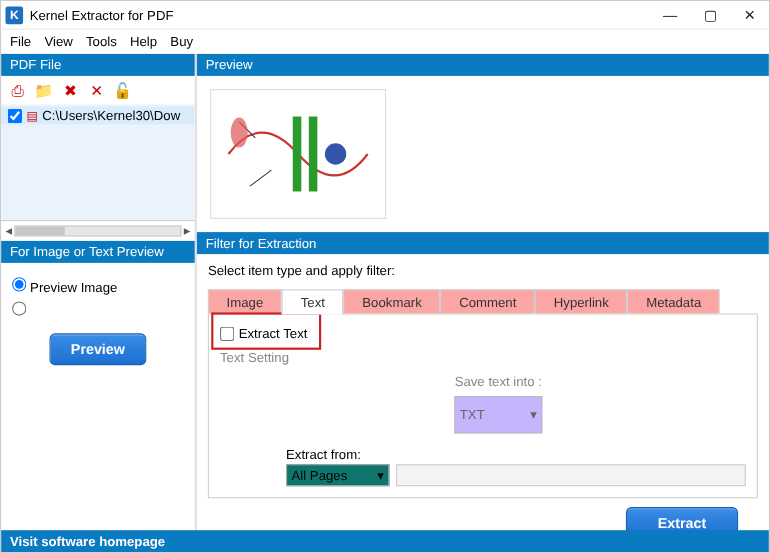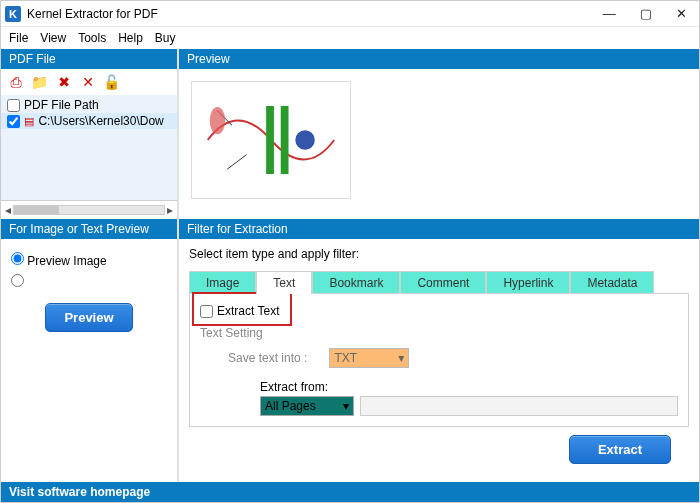--- a/index.html
+++ b/index.html
@@ -27,28 +27,28 @@
 .btn-blue { background: linear-gradient(#3a8ee6, #1b6fd0); color: #fff; border: 1px solid #1960b3; border-radius: 5px; font-weight: bold; font-size: 13px; padding: 6px 18px; cursor: pointer; box-shadow: inset 0 1px 0 rgba(255,255,255,.3); }
 .preview-btn-wrap { text-align: center; margin-top: 10px; }
 .trial { color: #d33; padding: 12px 10px; font-size: 11.5px; margin-top: auto; }
 .right { flex: 1; display: flex; flex-direction: column; }
 .preview-area { height: 185px; padding: 12px; }
 .thumb-box { width: 160px; height: 118px; border: 1px solid #ddd; padding: 6px; background: #fff; }
 .fake-diagram { width: 100%; height: 100%; background: #fff; position: relative; }
 .fake-diagram svg { width: 100%; height: 100%; }
 .filter-body { padding: 6px 10px 10px; flex: 1; }
 .tabs { display: flex; margin-top: 6px; border-bottom: 0; }
-.tab { padding: 4px 16px; background: #5eead4; border: 1px solid #d0d0d0; border-bottom: none; margin-right: 0; font-size: 12px; color: #333; cursor: pointer; }
+.tab { padding: 4px 16px; background: #fca5a5; border: 1px solid #d0d0d0; border-bottom: none; margin-right: 0; font-size: 12px; color: #333; cursor: pointer; }
 .tab.active { background: #fff; position: relative; z-index: 2; }
 .tab-panel { border: 1px solid #d0d0d0; padding: 8px 10px 10px; background: #fff; margin-top: -1px; position: relative; }
 .red-rect { position: absolute; border: 2px solid #cc2222; width: 100px; height: 34px; left: 2px; top: -2px; pointer-events: none; }
 .extract-text-row { display: flex; align-items: center; gap: 4px; padding: 2px 0 6px; }
 .fieldset-label { color: #888; padding: 2px 0 6px; }
-.fieldrow { display: flex; align-items: center; gap: 22px; padding: 2px 0 2px 28px; color: #888; }
-.select-dis { border: 1px solid #bbb; background: #fdba74; color: #666; width: 80px; height: 20px; font-size: 12px; display: flex; align-items: center; padding: 2px 4px; justify-content: space-between; }
+.fieldrow { display: flex; align-items: center; gap: 6px; padding: 2px 0 2px 28px; color: #888; flex-direction: column; }
+.select-dis { border: 1px solid #bbb; background: #c4b5fd; color: #666; width: 80px; height: 20px; font-size: 12px; display: flex; align-items: center; padding: 16px 4px; justify-content: space-between; }
 .page-filter { margin-top: 10px; }
 .page-filter .row { display: flex; align-items: center; gap: 6px; padding-left: 60px; }
 .select-on { border: 1px solid #aaa; background: #0f766e; width: 94px; height: 20px; font-size: 12px; display: flex; align-items: center; padding: 0 4px; justify-content: space-between; }
 .disabled-box { flex: 1; height: 20px; border: 1px solid #ccc; background: #f3f3f3; }
 .extract-wrap { text-align: right; padding: 8px 18px; }
 .footer { background: #0a7bc0; color: #fff; padding: 3px 8px; font-size: 12px; font-weight: bold; }
 </style>
 </head>
 <body>
 
@@ -74,24 +74,20 @@
   <div class="left">
     <div class="panel-header">PDF File</div>
     <div class="toolbar">
       <span class="ico" style="color:#c00">⎙</span>
       <span class="ico" style="color:#e6a100">📁</span>
       <span class="ico" style="color:#c00">✖</span>
       <span class="ico" style="color:#c00">✕</span>
       <span class="ico" style="color:#2a9a2a">🔓</span>
     </div>
     <div class="filelist">
-      <div class="filerow">
-        <input type="checkbox" style="">
-        <span>PDF File Path</span>
-      </div>
       <div class="filerow" style="background:#d8ecfb">
         <input type="checkbox" checked="" style="">
         <span class="pdficon">▤</span>
         <span>C:\Users\Kernel30\Dow</span>
       </div>
     </div>
     <div class="hscroll">
       <span>◂</span>
       <div class="track">
           <div class="thumb"></div>

